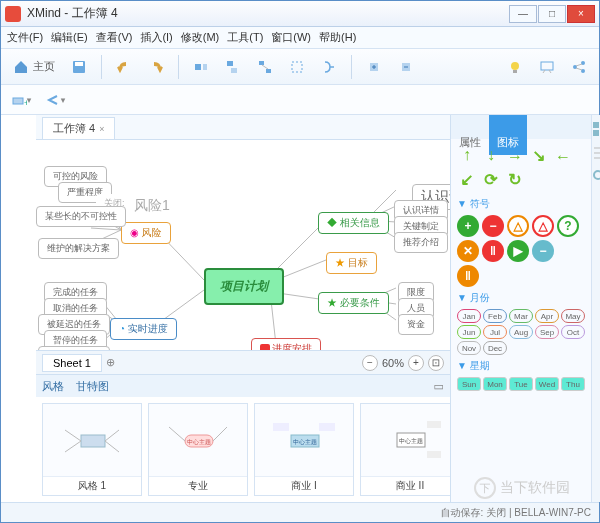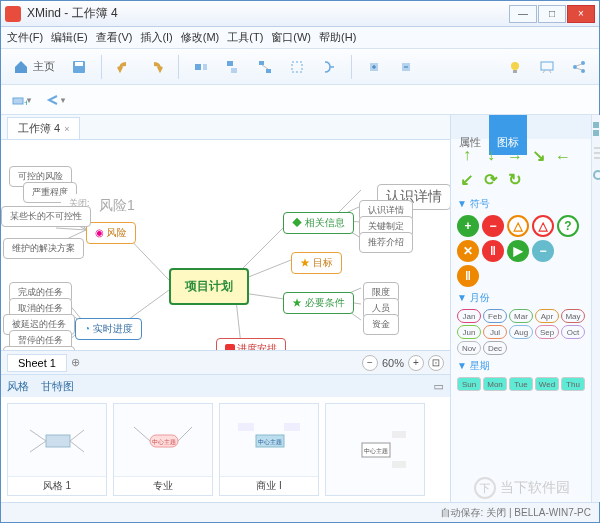--- a/index.html
+++ b/index.html
@@ -12,29 +12,29 @@
 .winbtn { width: 28px; height: 18px; border: 1px solid #a8bcd8; background: #f5faff; display: flex; align-items: center; justify-content: center; font-size: 10px; color: #555; cursor: pointer; }
 .winbtn.close { background: #e04b3c; color: #fff; border-color: #c33; }
 .menubar { height: 22px; background: #f7fbff; display: flex; align-items: center; padding: 0 6px; gap: 8px; border-bottom: 1px solid #d5e3f3; }
 .menubar span { color: #333; cursor: pointer; }
 .toolbar1 { height: 36px; background: linear-gradient(#fcfdff,#eef5fc); display: flex; align-items: center; padding: 0 6px; gap: 4px; border-bottom: 1px solid #d5e3f3; }
 .tbtn { width: 28px; height: 28px; display: flex; align-items: center; justify-content: center; cursor: pointer; border-radius: 3px; }
 .tbtn.home { width: auto; padding: 0 6px; gap: 4px; color: #555; }
 .sep { width: 1px; height: 24px; background: #c9daed; margin: 0 4px; }
 .toolbar2 { height: 30px; background: #fbfdff; display: flex; align-items: center; padding: 0 6px; gap: 6px; border-bottom: 1px solid #d5e3f3; }
 .main { flex: 1; display: flex; min-height: 0; }
-.left { flex: 1; display: flex; flex-direction: column; border-right: 1px solid #cfe0f2; min-width: 0; }
+.left { flex: 1; display: flex; flex-direction: column; border-right: 1px solid #cfe0f2; min-width: 0; margin-left: 35px; }
 .canvas-wrap { flex: 1; display: flex; flex-direction: column; min-height: 0; }
 .canvas-tabs { height: 24px; display: flex; align-items: flex-end; padding-left: 6px; background: #f4f9fe; }
 .ctab { padding: 3px 10px; border: 1px solid #cfe0f2; border-bottom: none; background: #fff; font-size: 11px; color: #444; cursor: pointer; display: flex; align-items: center; gap: 4px; }
 .ctab .close-x { color: #999; font-size: 9px; }
 .canvas { flex: 1; position: relative; background: #fff; border-top: 1px solid #cfe0f2; overflow: auto; }
 .canvas-inner { position: relative; width: 430px; height: 260px; }
 .node { position: absolute; border: 1px solid; border-radius: 4px; padding: 3px 8px; font-size: 10px; background: #fff; white-space: nowrap; }
-.node.central { border: 2px solid #2a8d3c; background: #fef9c3; color: #2a8d3c; font-size: 12px; font-weight: bold; padding: 8px 14px; }
+.node.central { border: 2px solid #2a8d3c; background: #86efac; color: #2a8d3c; font-size: 12px; font-weight: bold; padding: 8px 14px; font-style: italic; }
 .node.orange { border-color: #e9a23b; color: #c77a15; }
 .node.green { border-color: #3a9b4a; color: #3a9b4a; }
 .node.red { border-color: #d9534f; color: #c9302c; }
 .node.blue { border-color: #4a8cc7; color: #326da3; }
 .node.plain { border-color: #bbb; color: #666; }
 .ico-sm { width: 10px; height: 10px; display: inline-block; vertical-align: middle; margin-right: 2px; }
 .sheet-tabs { height: 24px; background: #f0f6fc; display: flex; align-items: center; padding: 0 6px; border-top: 1px solid #cfe0f2; }
 .sheet-tab { padding: 2px 10px; border: 1px solid #cfe0f2; background: #fff; font-size: 11px; cursor: pointer; }
 .zoom-ctrl { margin-left: auto; display: flex; align-items: center; gap: 4px; color: #555; }
 .zoom-btn { width: 16px; height: 16px; border: 1px solid #bbb; border-radius: 8px; display: flex; align-items: center; justify-content: center; cursor: pointer; font-size: 10px; background: #fff; }
@@ -318,20 +318,21 @@
             </div>
           <div class="style-card">
               <div class="style-prev">
                 <svg width="70" height="50">
                   <rect x="22" y="18" width="28" height="14" fill="#fff" stroke="#999"></rect>
                   <text x="36" y="28" font-size="6" fill="#555" text-anchor="middle">中心主题</text>
                   <rect x="52" y="6" width="14" height="7" fill="#eee"></rect>
                   <rect x="52" y="36" width="14" height="7" fill="#eee"></rect>
                 </svg>
               </div>
+              <div class="style-label">商业 II</div>
             </div>
         </div>
       </div>
     </div>
 
     <div class="right">
       <div class="right-left">
         <div class="right-tabs">
           <div class="rtab">属性</div>
           <div class="rtab active">图标</div>

